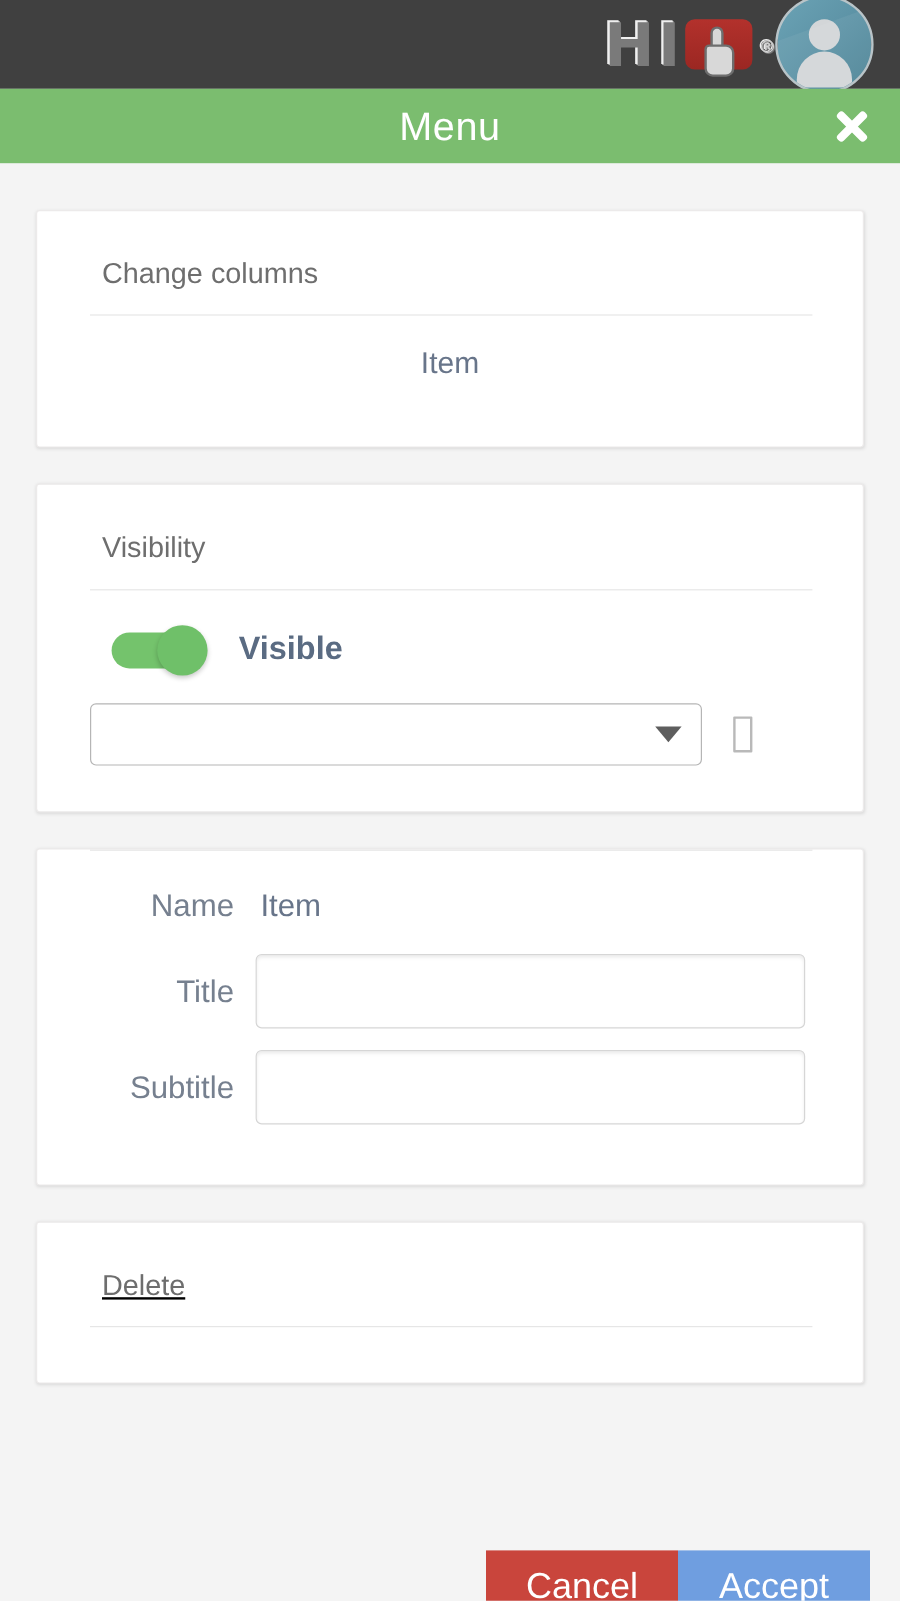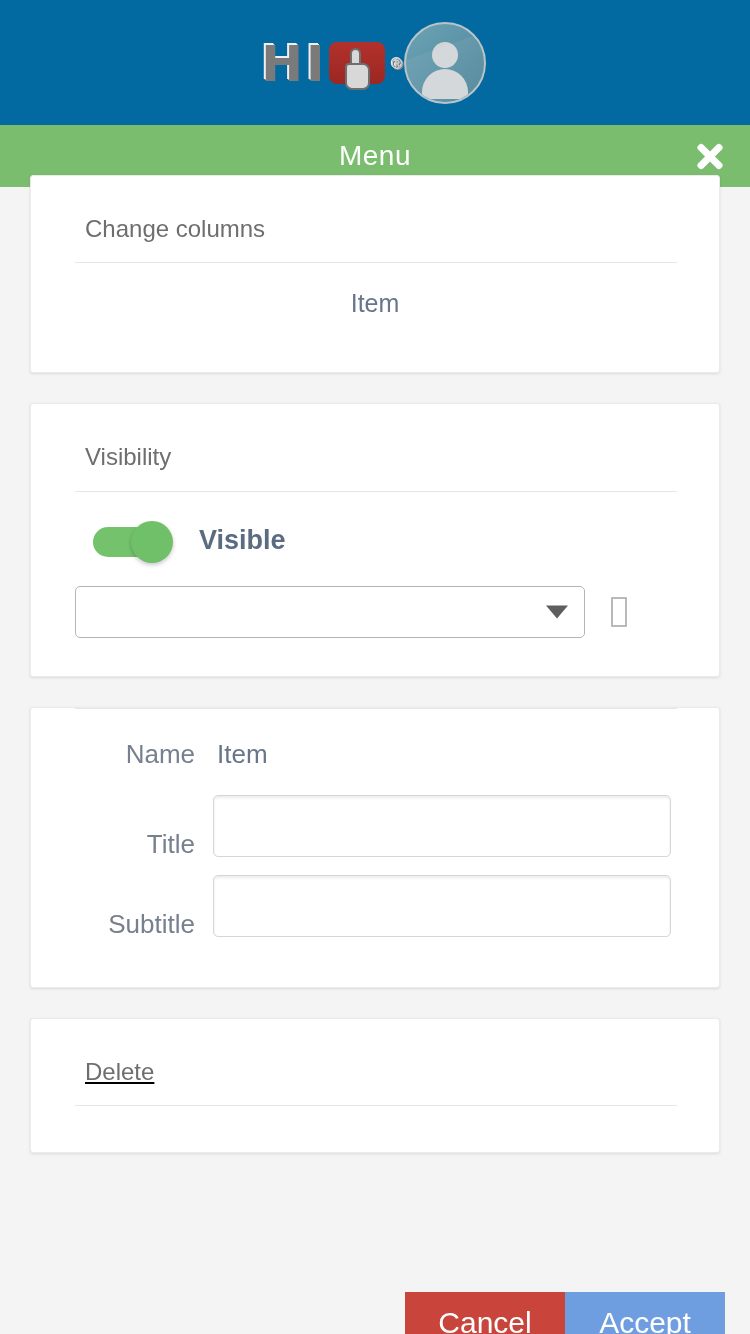--- a/index.html
+++ b/index.html
@@ -19,25 +19,25 @@
   .screen {
     position: relative;
     width: 750px;
     height: 1334px;
     overflow: hidden;
   }
 
   
   .topbar {
     position: relative;
-    height: 125px;
-    background: #0369a1;
-    display: flex;
-    align-items: center;
-    justify-content: center;
+    height: 74px;
+    background: #404040;
+    display: flex;
+    align-items: center;
+    justify-content: flex-end;
     padding: 0 22px 0 18px;
   }
 
   .logo {
     display: flex;
     align-items: center;
     height: 52px;
     position: relative;
   }
   .logo-text {
@@ -151,21 +151,21 @@
   .menubar {
     position: relative;
     height: 62px;
     background: #7bbd6f;
     display: flex;
     align-items: center;
     justify-content: center;
   }
   .menubar-title {
     color: #ffffff;
-    font-size: 28px;
+    font-size: 33px;
     font-weight: normal;
     letter-spacing: 0.5px;
     line-height: 1;
   }
   .close-btn {
     position: absolute;
     right: 18px;
     top: 50%;
     transform: translateY(-50%);
     width: 44px;
@@ -300,21 +300,21 @@
     height: 30px;
     border: 2px solid #b9b9b9;
     border-radius: 1px;
     margin-left: 26px;
     flex: none;
   }
 
   
   .field-row {
     display: flex;
-    align-items: flex-end;
+    align-items: center;
     margin-bottom: 18px;
   }
   .field-label {
     width: 170px;
     text-align: right;
     font-size: 26px;
     color: #76808f;
     padding-right: 18px;
     flex: none;
     line-height: 1;

